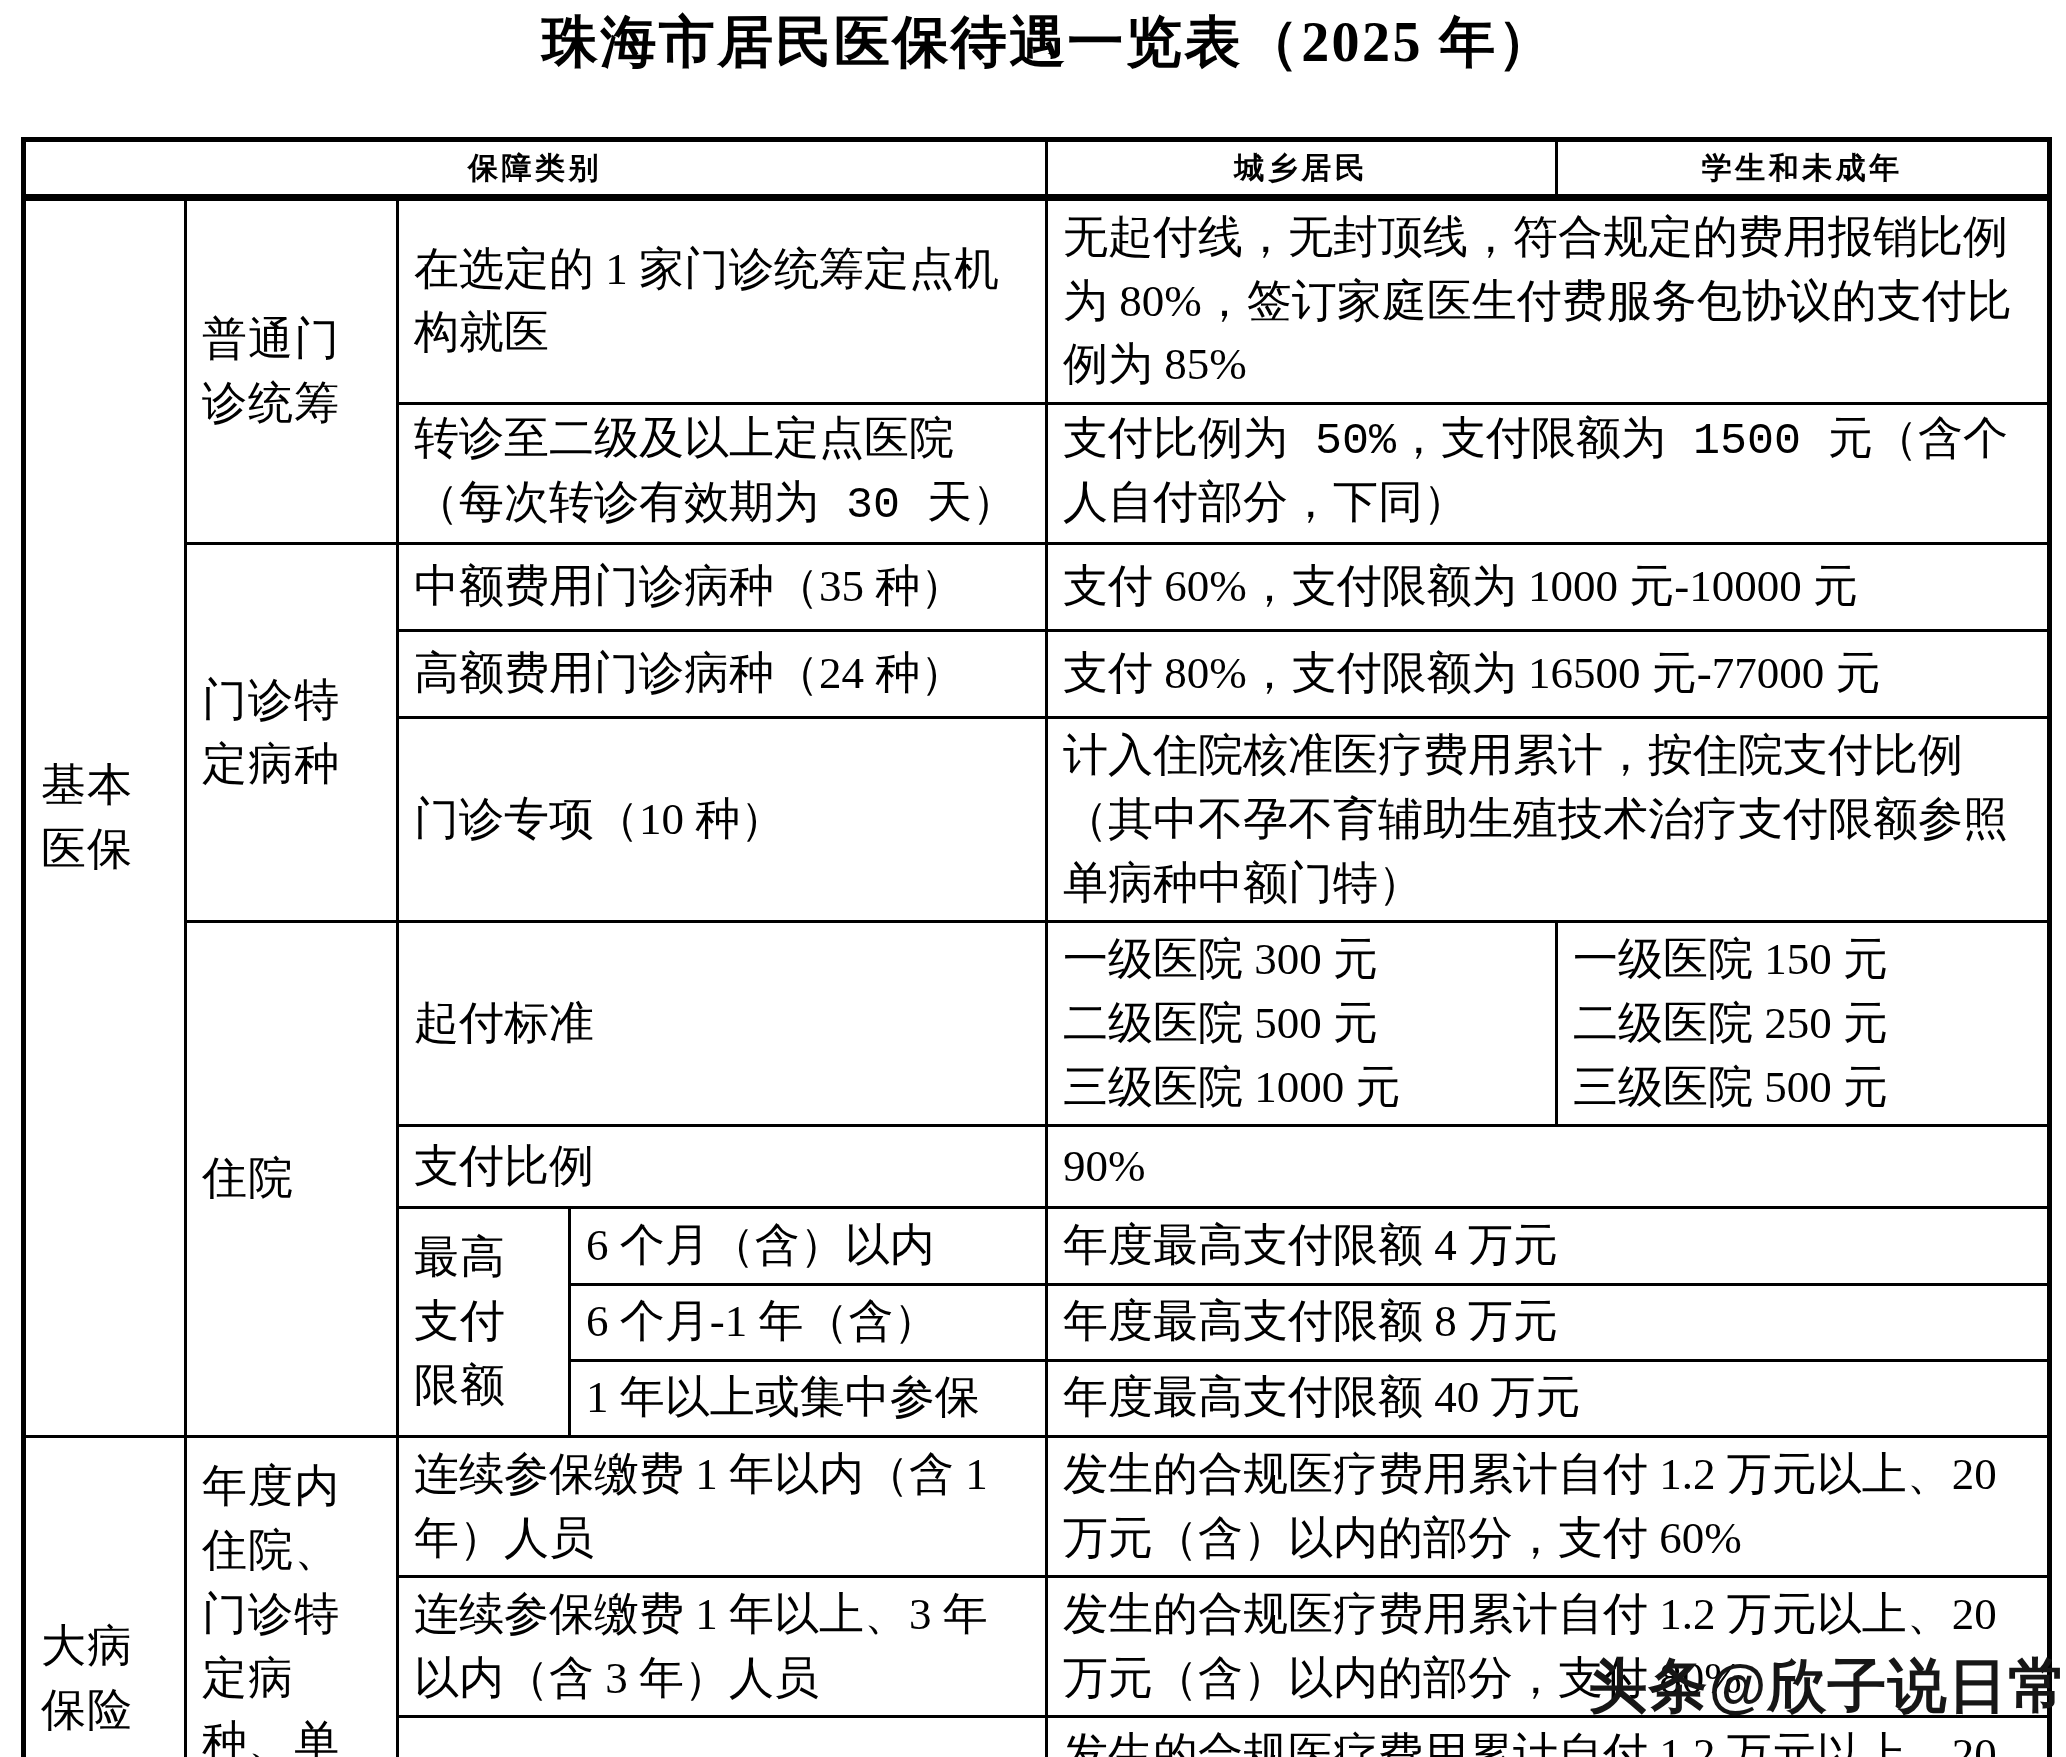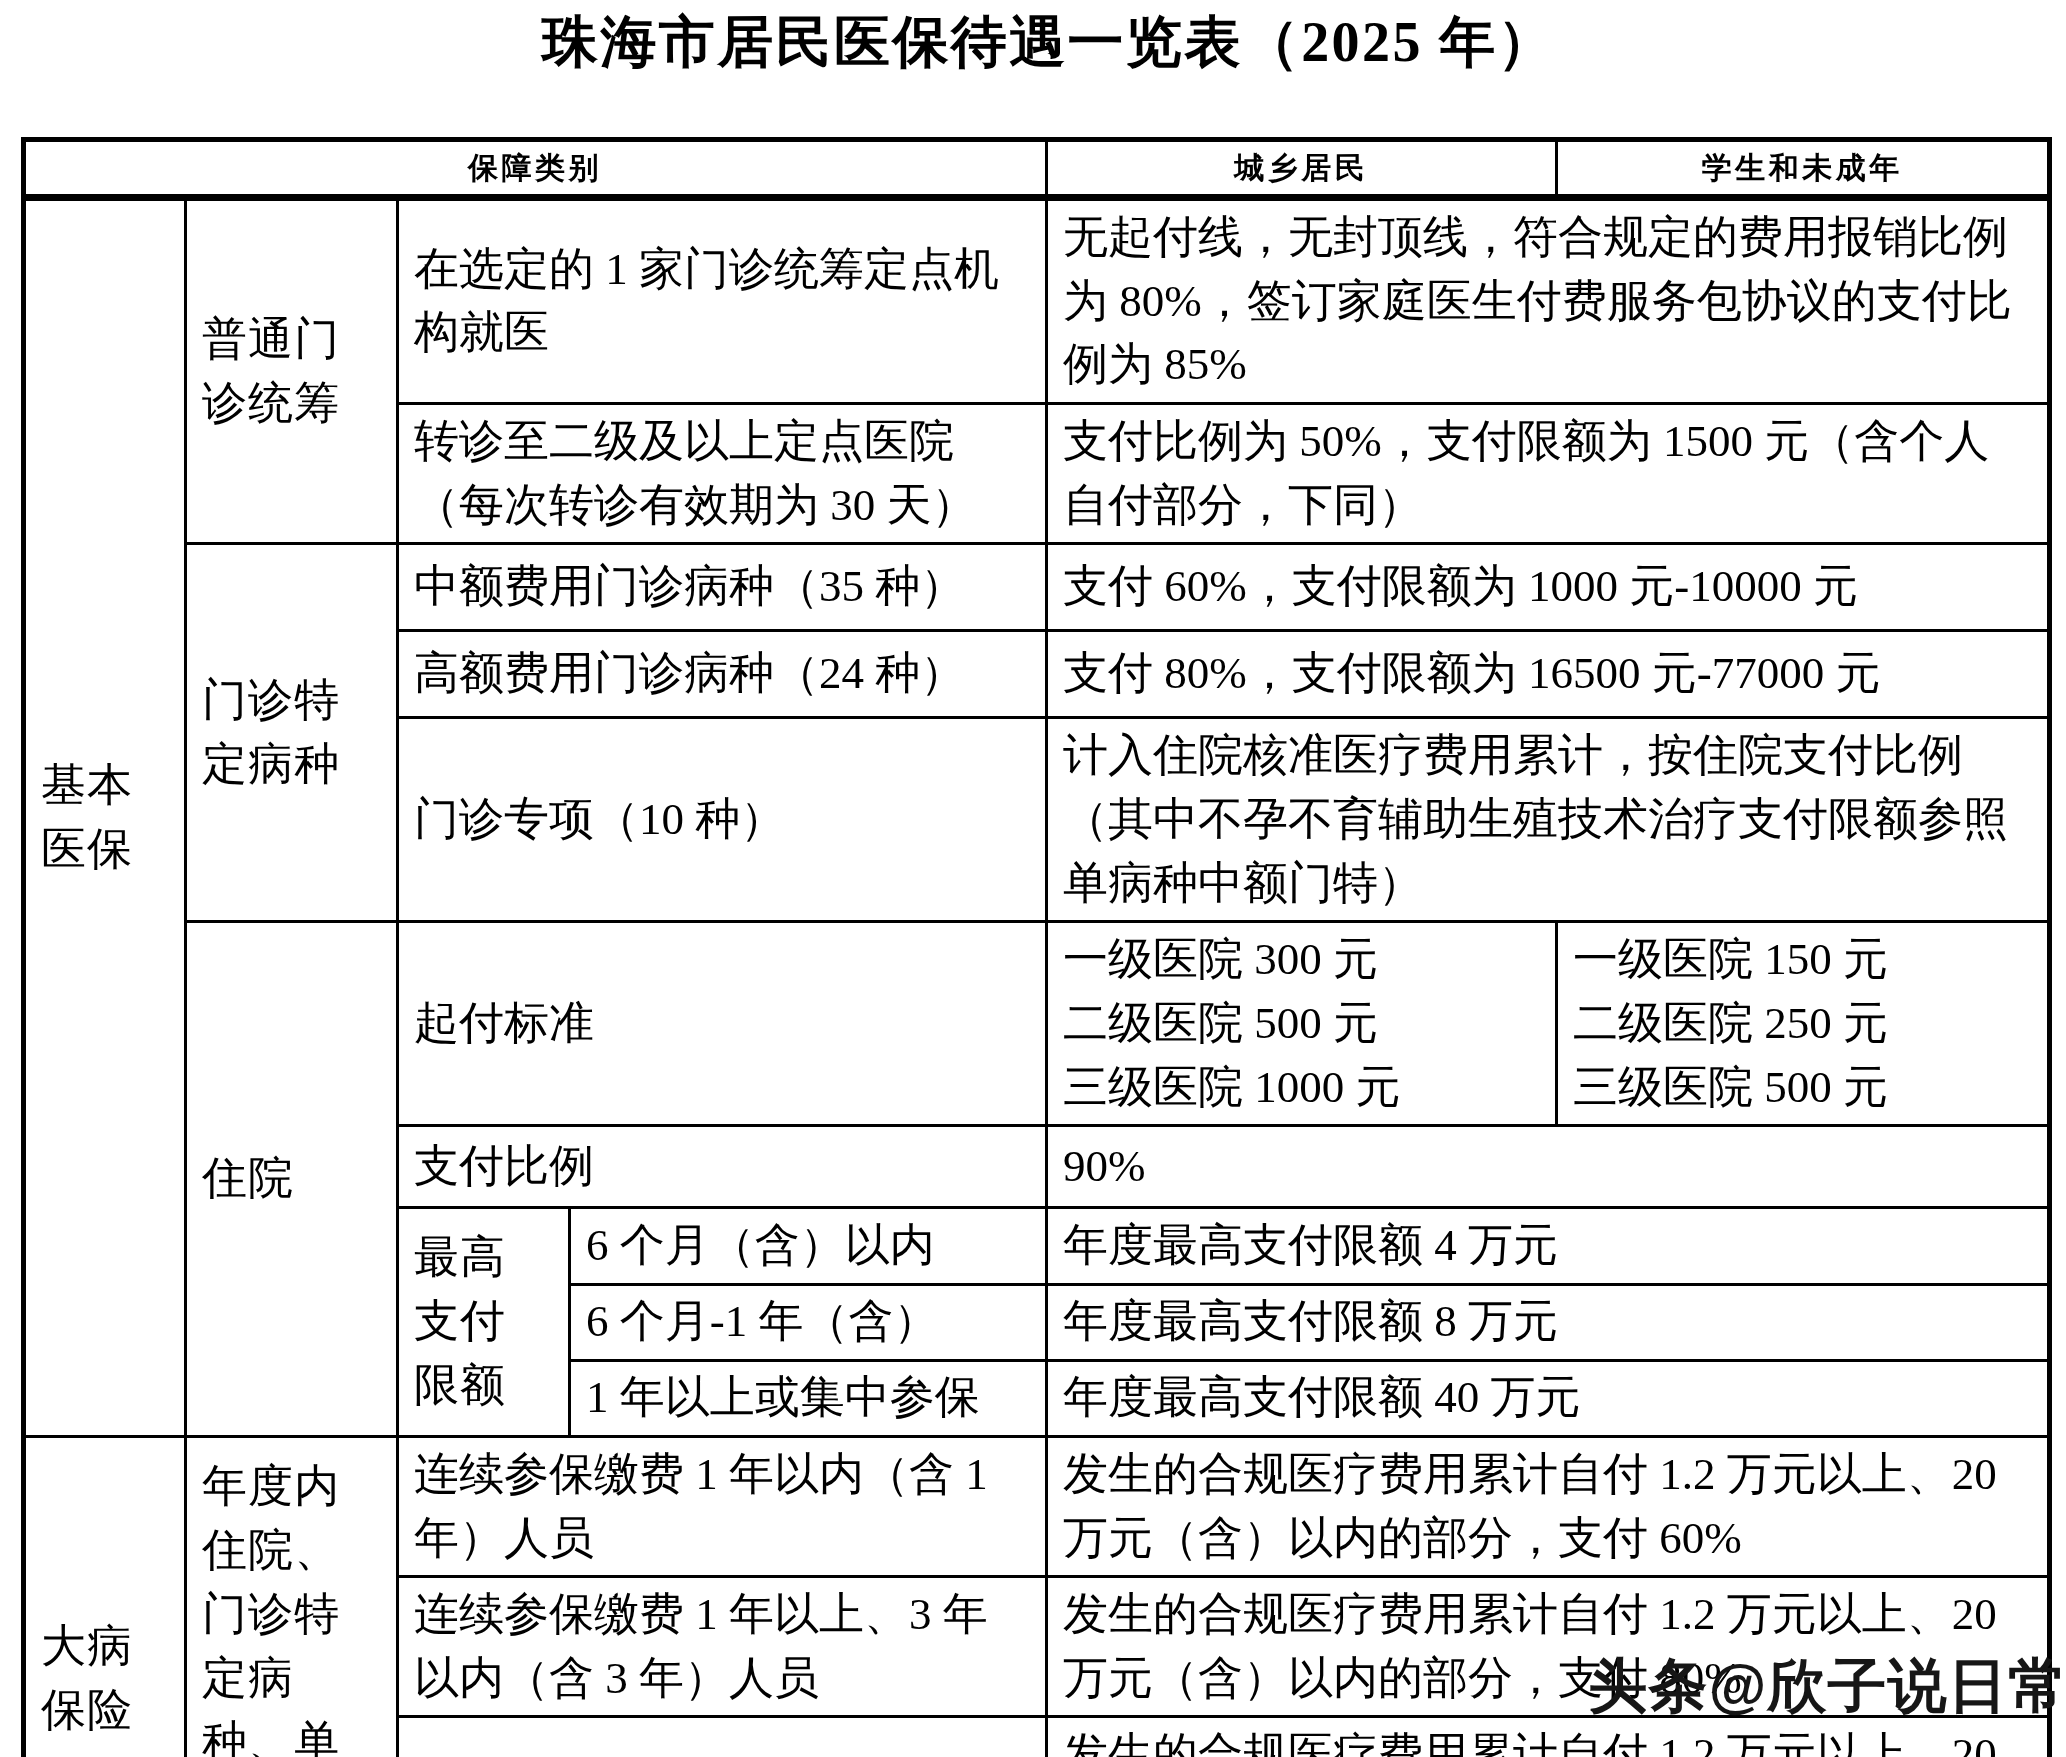--- a/index.html
+++ b/index.html
@@ -52,21 +52,21 @@
     letter-spacing: 3.5px;
   }
   td.center { text-align: center; }
   td.seclabel {
     text-align: center;
     padding: 4.7px 7px;
     letter-spacing: 1.2px;
   }
   td.pre { white-space: pre-line; text-align: center; }
   tr.r1  { height: 204px; }
-  tr.r2  { height: 134px; }
+  tr.r2  { height: 134px; font-family: Liberation Mono, monospace; }
   tr.r3  { height: 87px; }
   tr.r4  { height: 87px; }
   tr.r5  { height: 156px; }
   tr.r6  { height: 154px; }
   tr.r7  { height: 82px; }
   tr.r8  { height: 76px; }
   tr.r9  { height: 71px; }
   tr.r10 { height: 74px; }
   tr.r11 { height: 102px; }
   tr.r12 { height: 112px; }

